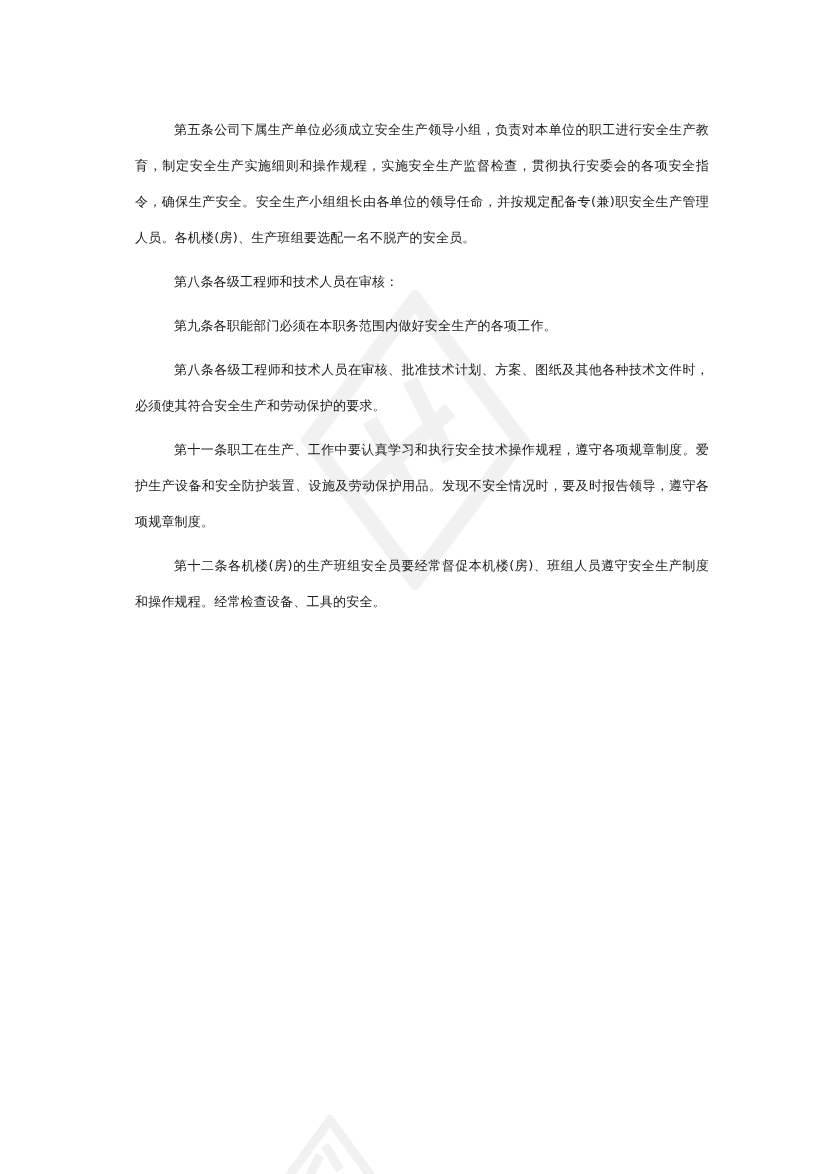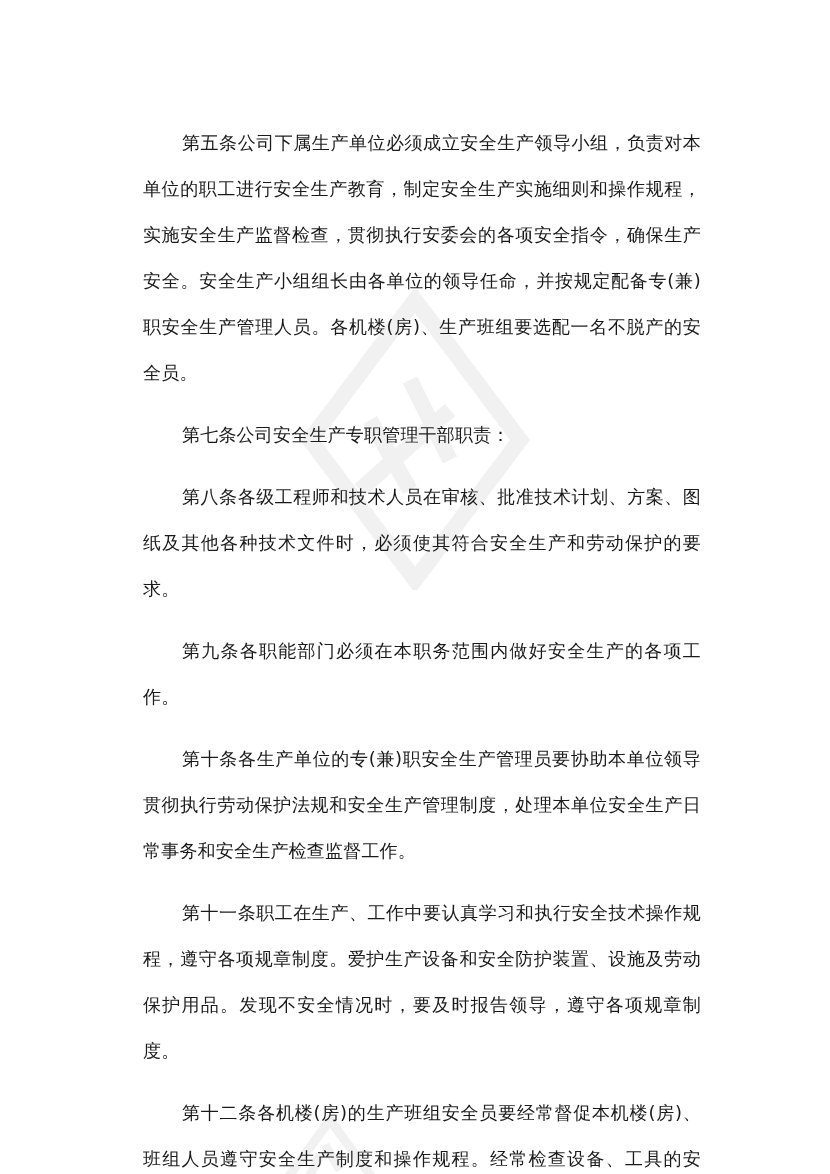--- a/index.html
+++ b/index.html
@@ -1,19 +1,19 @@
 <!DOCTYPE html>
 <html><head>
 <meta charset="utf-8">
 <style>
   html, body { margin: 0; padding: 0; background: #ffffff; }
   body { width: 830px; height: 1174px; position: relative; overflow: hidden;
          font-family: "DejaVu Sans", "Liberation Sans", sans-serif; color: #1a1a1a; }
   .page { position: absolute; left: 127px; top: 104px; width: 590px; }
-  .para { margin: 16px; font-size: 18px; line-height: 46px; text-indent: 39px;
+  .para { margin: 8px; font-size: 13px; line-height: 36px; text-indent: 39px;
           text-align: justify; letter-spacing: 0.2px; }
   .watermark { position: absolute; pointer-events: none; }
   .wm1 { left: 300px; top: 290px; }
   .wm2 { left: 265px; top: 1115px; }
 </style>
 </head>
 <body>
 
 <div class="watermark wm1">
   <svg width="230" height="300" viewBox="0 0 230 300">
@@ -27,19 +27,18 @@
   <svg width="130" height="80" viewBox="0 0 130 80">
     <g fill="none" stroke="#f1f1f1" stroke-width="9">
       <path d="M10 80 L65 5 L120 80"></path>
       <path d="M40 70 L55 40 M60 30 L75 55"></path>
     </g>
   </svg>
 </div>
 
 <div class="page">
   <p class="para">第五条公司下属生产单位必须成立安全生产领导小组，负责对本单位的职工进行安全生产教育，制定安全生产实施细则和操作规程，实施安全生产监督检查，贯彻执行安委会的各项安全指令，确保生产安全。安全生产小组组长由各单位的领导任命，并按规定配备专(兼)职安全生产管理人员。各机楼(房)、生产班组要选配一名不脱产的安全员。</p>
-  <p class="para">第七条公司安全生产专职管理干部职责：</p>
+  <p class="para">第八条各级工程师和技术人员在审核：</p>
+  <p class="para">第九条各职能部门必须在本职务范围内做好安全生产的各项工作。</p>
   <p class="para">第八条各级工程师和技术人员在审核、批准技术计划、方案、图纸及其他各种技术文件时，必须使其符合安全生产和劳动保护的要求。</p>
-  <p class="para">第九条各职能部门必须在本职务范围内做好安全生产的各项工作。</p>
-  <p class="para">第十条各生产单位的专(兼)职安全生产管理员要协助本单位领导贯彻执行劳动保护法规和安全生产管理制度，处理本单位安全生产日常事务和安全生产检查监督工作。</p>
   <p class="para">第十一条职工在生产、工作中要认真学习和执行安全技术操作规程，遵守各项规章制度。爱护生产设备和安全防护装置、设施及劳动保护用品。发现不安全情况时，要及时报告领导，遵守各项规章制度。</p>
   <p class="para">第十二条各机楼(房)的生产班组安全员要经常督促本机楼(房)、班组人员遵守安全生产制度和操作规程。经常检查设备、工具的安全。</p>
 </div>
 
 </body></html>

